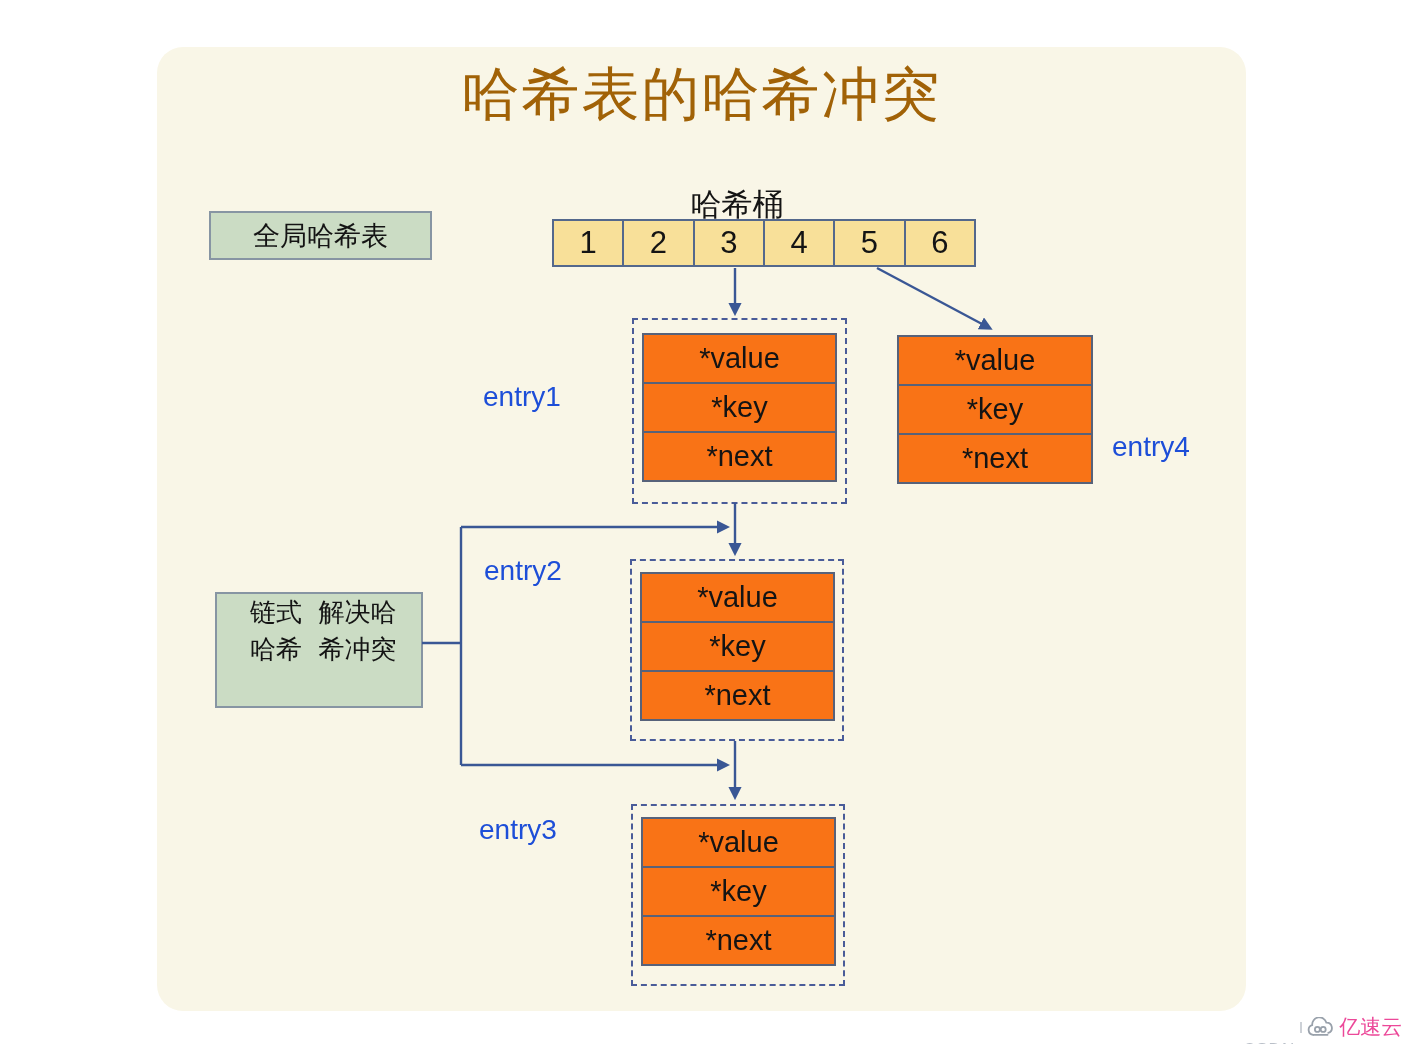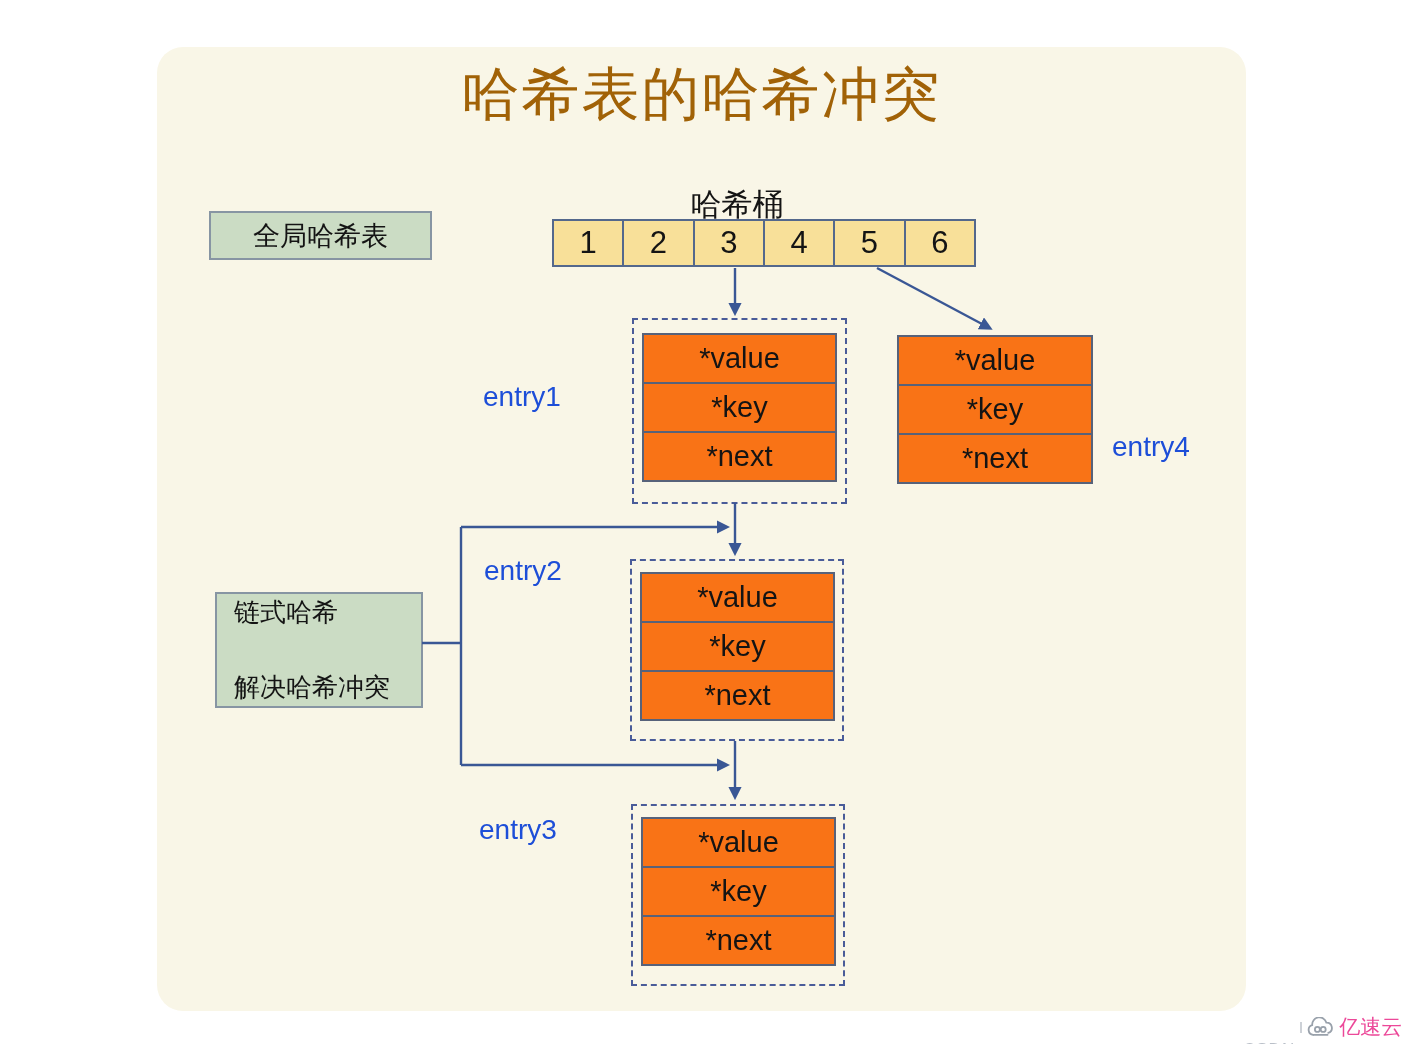--- a/index.html
+++ b/index.html
@@ -36,22 +36,22 @@
   .green-box {
     position:absolute; background:#CBDCC4; border:2px solid #8795A3;
     box-sizing:border-box;
   }
   #global-box {
     left:209px; top:211px; width:223px; height:49px;
     display:flex; align-items:center; justify-content:center; font-size:27px;
   }
   #chain-box {
     left:215px; top:592px; width:208px; height:116px;
-    display:flex; flex-direction:column; justify-content:space-between;
-    padding-left:17px; font-size:26px; line-height:37px;
+    display:flex; flex-direction:row; justify-content:flex-start;
+    padding-left:33px; font-size:26px; line-height:37px;
   }
 
   .entry-dashed {
     position:absolute; border:2px dashed #4A5C99; box-sizing:border-box;
   }
   #entry1-box { left:632px; top:318px; width:215px; height:186px; }
   #entry2-box { left:630px; top:559px; width:214px; height:182px; }
   #entry3-box { left:631px; top:804px; width:214px; height:182px; }
 
   .stack { position:absolute; display:flex; flex-direction:column; width:195px; }

